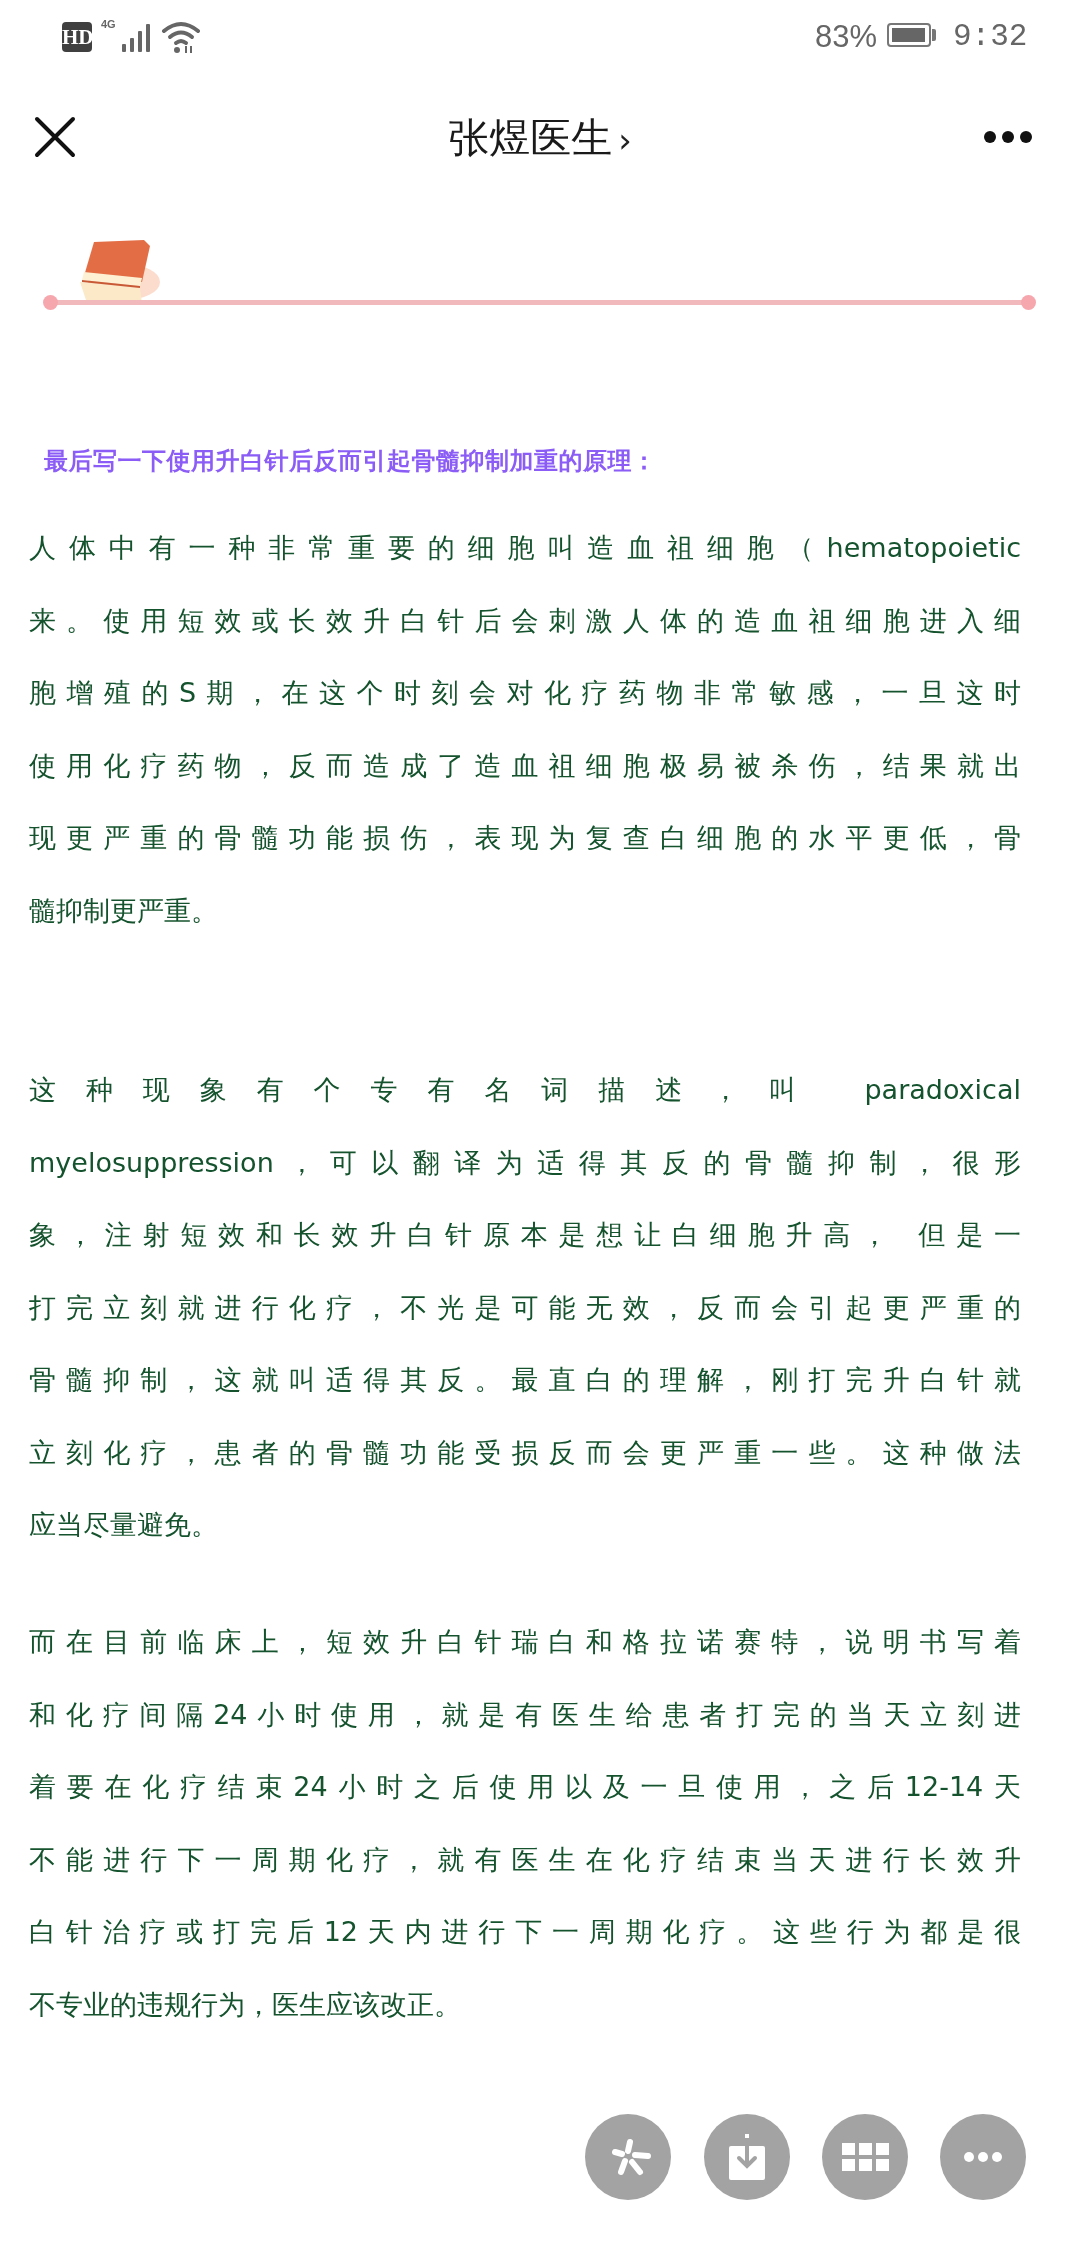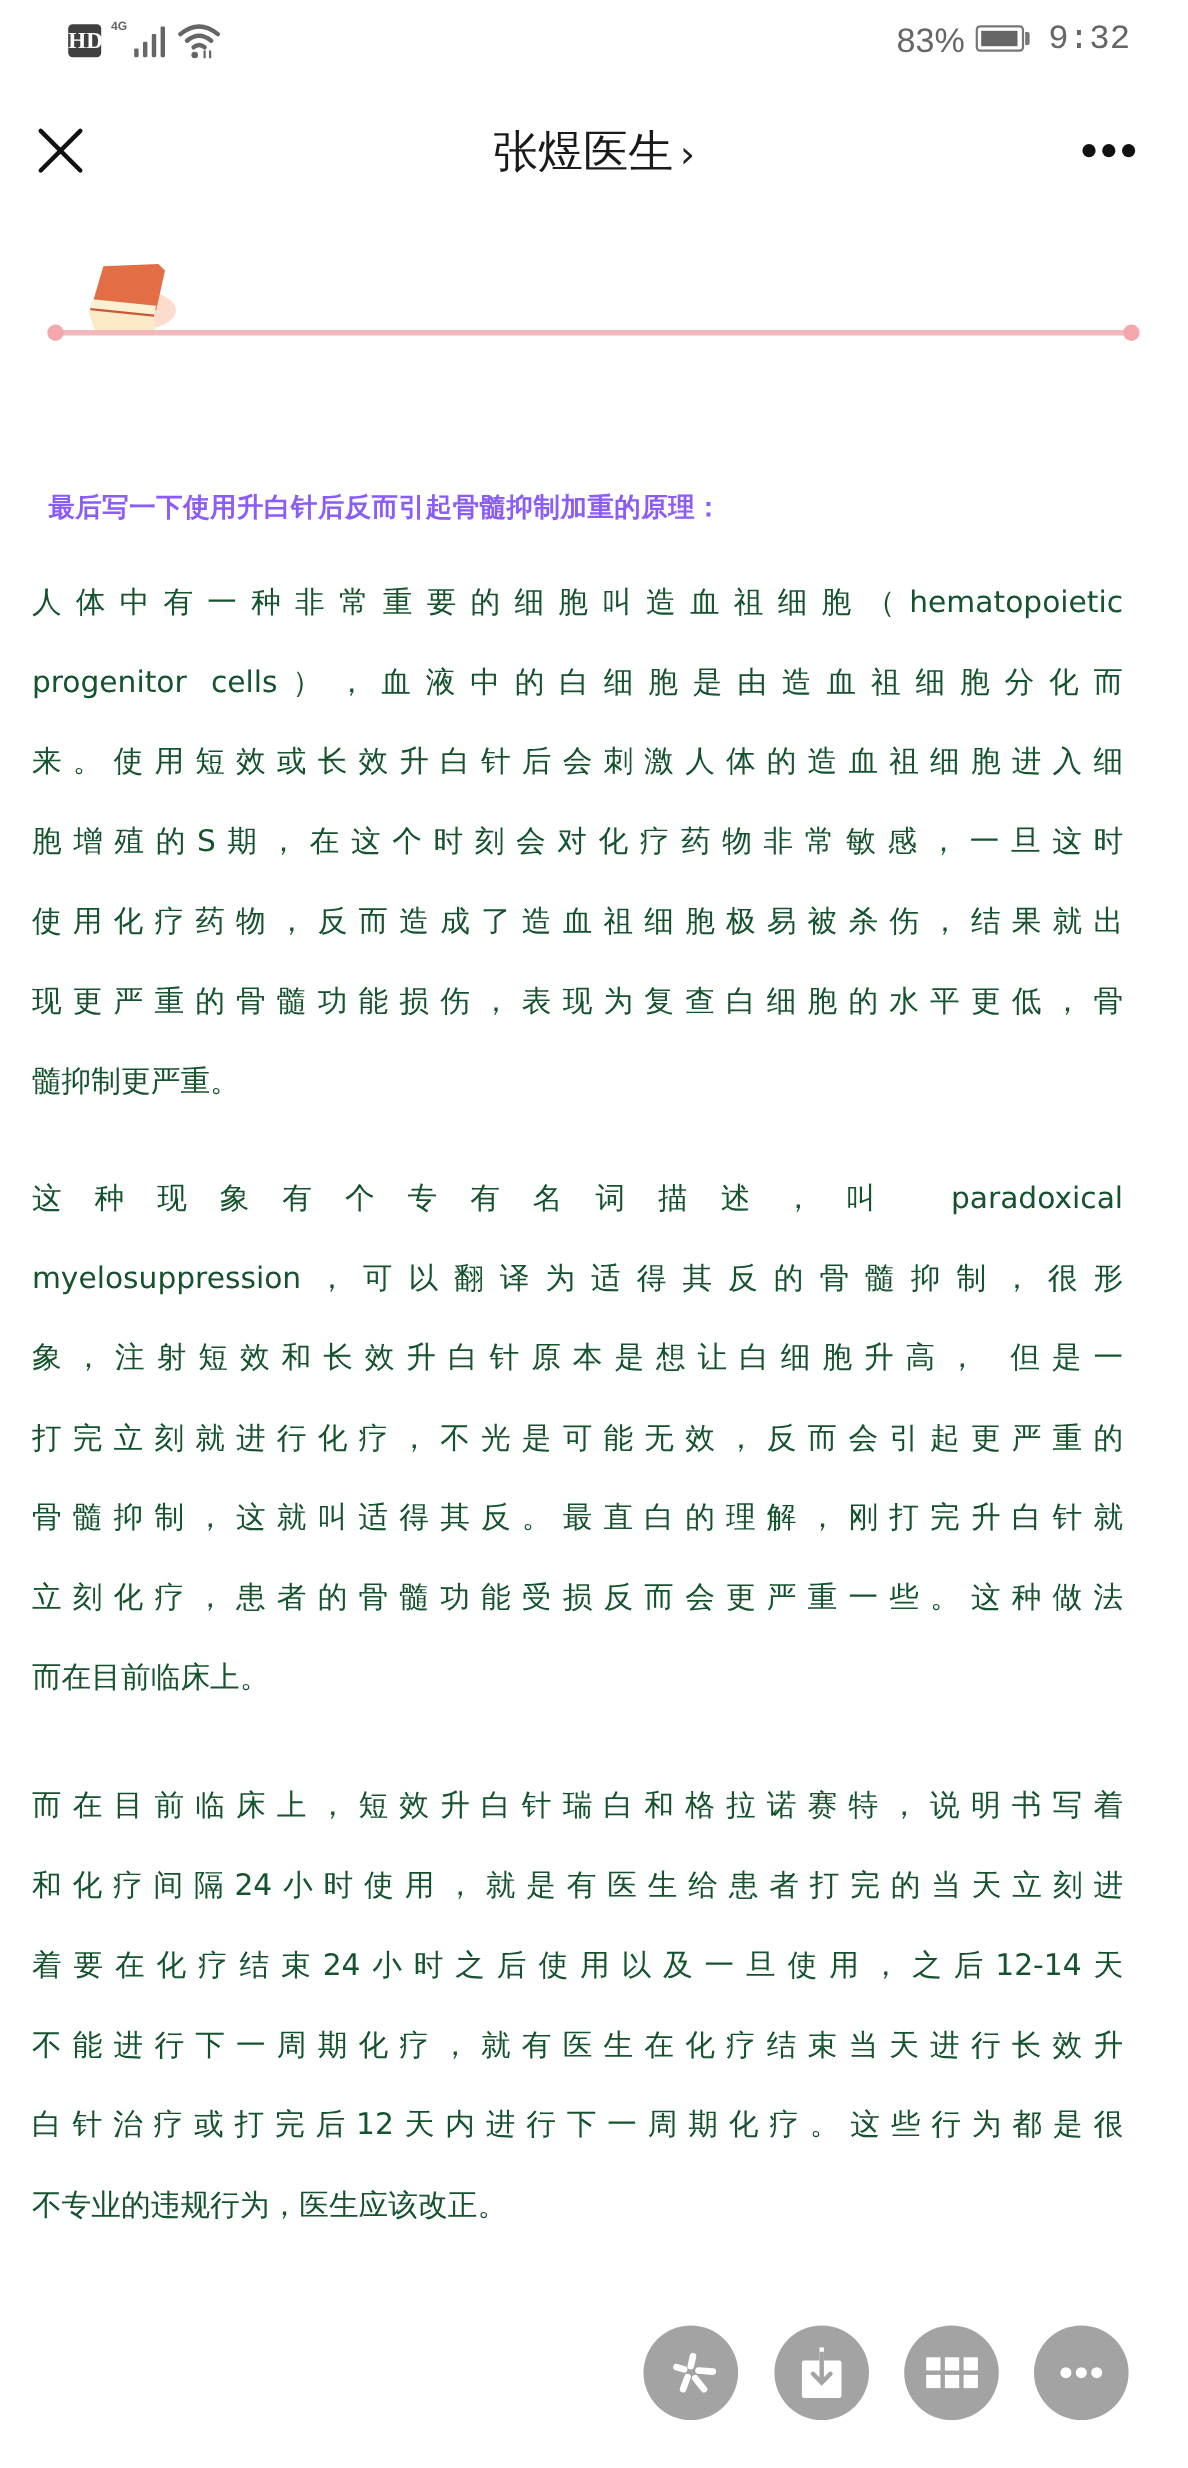--- a/index.html
+++ b/index.html
@@ -92,36 +92,35 @@
   </svg>
 </div>
 <div class="abs divider"></div>
 <div class="abs dot" style="left:43px"></div>
 <div class="abs dot" style="left:1021px"></div>
 
 <div class="abs heading">最后写一下使用升白针后反而引起骨髓抑制加重的原理：</div>
 
 <div class="abs para" style="top:512px">
   <div class="line">人体中有一种非常重要的细胞叫造血祖细胞（hematopoietic</div>
-  <div class="line">progenitor cells），血液中的白细胞是由造血祖细胞分化而</div>
   <div class="line">来。使用短效或长效升白针后会刺激人体的造血祖细胞进入细</div>
   <div class="line">胞增殖的S期，在这个时刻会对化疗药物非常敏感，一旦这时</div>
   <div class="line">使用化疗药物，反而造成了造血祖细胞极易被杀伤，结果就出</div>
   <div class="line">现更严重的骨髓功能损伤，表现为复查白细胞的水平更低，骨</div>
   <div class="line last">髓抑制更严重。</div>
 </div>
 
 <div class="abs para" style="top:1054px">
   <div class="line">这种现象有个专有名词描述，叫 paradoxical</div>
   <div class="line">myelosuppression，可以翻译为适得其反的骨髓抑制，很形</div>
   <div class="line">象，注射短效和长效升白针原本是想让白细胞升高， 但是一</div>
   <div class="line">打完立刻就进行化疗，不光是可能无效，反而会引起更严重的</div>
   <div class="line">骨髓抑制，这就叫适得其反。最直白的理解，刚打完升白针就</div>
   <div class="line">立刻化疗，患者的骨髓功能受损反而会更严重一些。这种做法</div>
-  <div class="line last">而在目前临床上。</div>
+  <div class="line last">应当尽量避免。</div>
 </div>
 
 <div class="abs para" style="top:1606px">
   <div class="line">而在目前临床上，短效升白针瑞白和格拉诺赛特，说明书写着</div>
   <div class="line">和化疗间隔24小时使用，就是有医生给患者打完的当天立刻进</div>
   <div class="line">着要在化疗结束24小时之后使用以及一旦使用，之后12-14天</div>
   <div class="line">不能进行下一周期化疗，就有医生在化疗结束当天进行长效升</div>
   <div class="line">白针治疗或打完后12天内进行下一周期化疗。这些行为都是很</div>
   <div class="line last">不专业的违规行为，医生应该改正。</div>
 </div>

